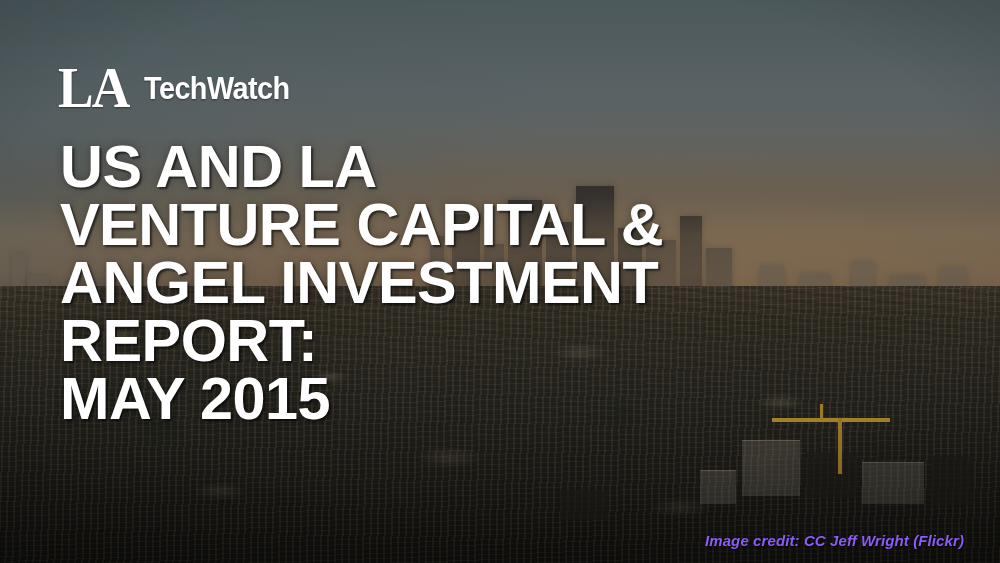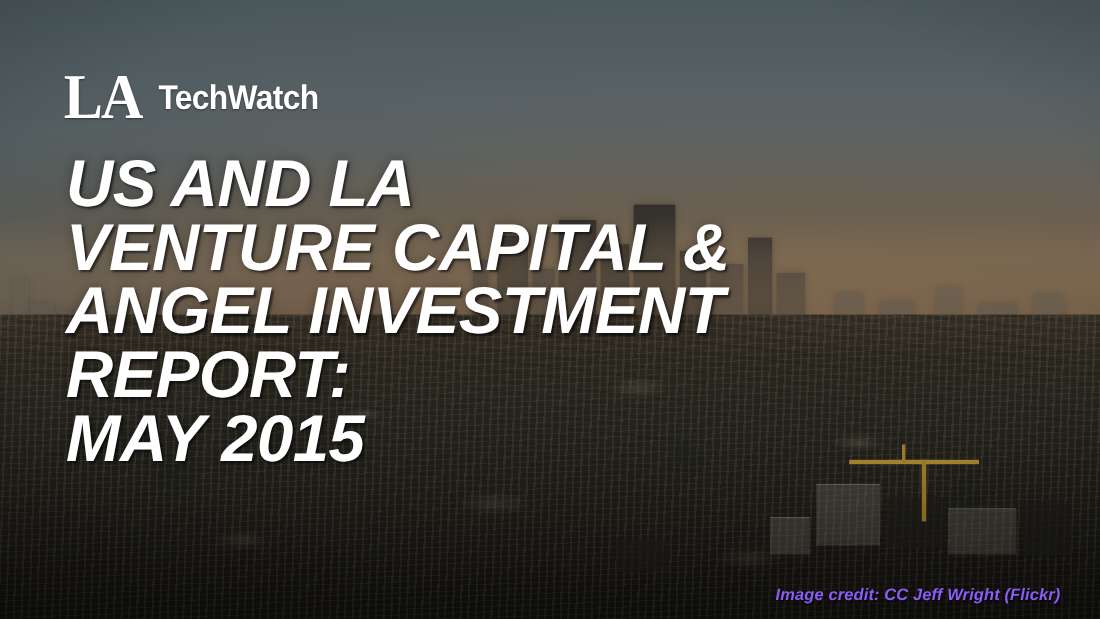--- a/index.html
+++ b/index.html
@@ -219,21 +219,20 @@
     transform-origin: left bottom;
     text-shadow: 0 1px 2px rgba(0,0,0,0.45);
   }
 
   
   .headline {
     position: absolute;
     left: 60px;
     top: 138px;
     width: 900px;
-    font-style: italic;
   }
   .headline .line {
     display: block;
     font-family: "Liberation Sans", sans-serif;
     font-weight: 700;
     font-size: 60px;
     line-height: 58px;
     color: #ffffff;
     letter-spacing: -0.5px;
     white-space: nowrap;

